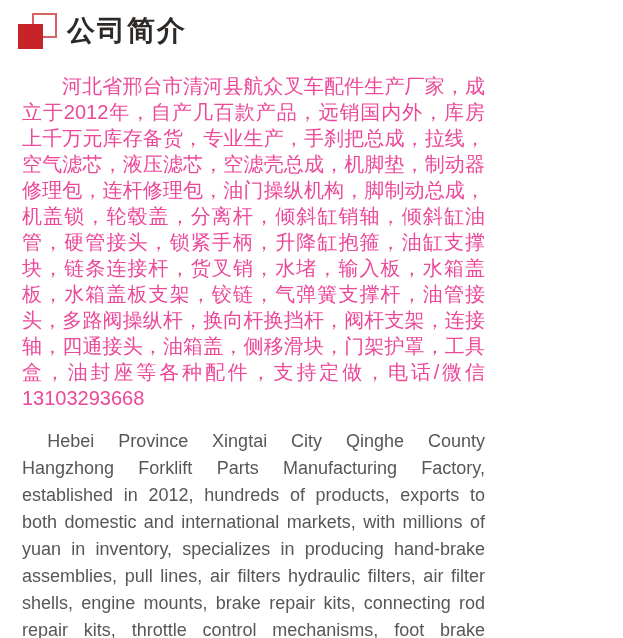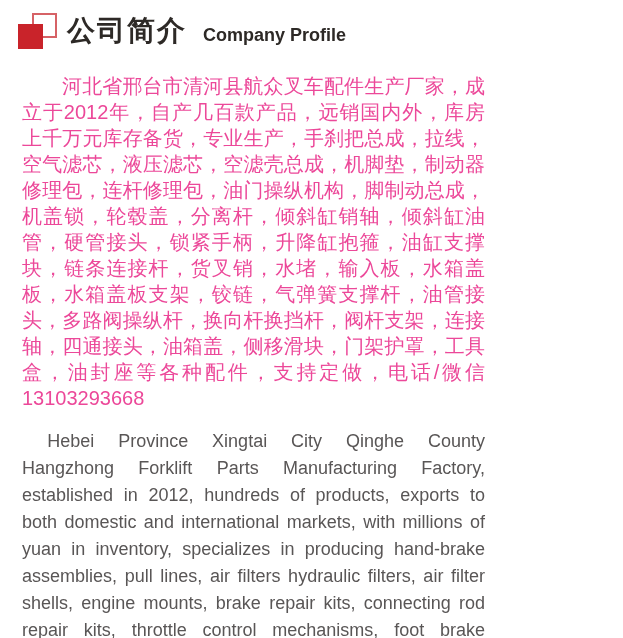--- a/index.html
+++ b/index.html
@@ -92,21 +92,20 @@
 <body>
 
 <div class="page">
 
   <header class="section-header">
     <div class="logo">
       <span class="sq-outline" style="border-color: rgb(214, 98, 102);"></span>
       <span class="sq-solid" style="background: rgb(201, 35, 42);"></span>
     </div>
     <h1 class="title-zh">公司简介</h1>
-    <span class="title-en">Company Profile</span>
   </header>
 
   <main class="profile-body">
     <p class="para-zh">河北省邢台市清河县航众叉车配件生产厂家，成立于2012年，自产几百款产品，远销国内外，库房上千万元库存备货，专业生产，手刹把总成，拉线，空气滤芯，液压滤芯，空滤壳总成，机脚垫，制动器修理包，连杆修理包，油门操纵机构，脚制动总成，机盖锁，轮毂盖，分离杆，倾斜缸销轴，倾斜缸油管，硬管接头，锁紧手柄，升降缸抱箍，油缸支撑块，链条连接杆，货叉销，水堵，输入板，水箱盖板，水箱盖板支架，铰链，气弹簧支撑杆，油管接头，多路阀操纵杆，换向杆换挡杆，阀杆支架，连接轴，四通接头，油箱盖，侧移滑块，门架护罩，工具盒，油封座等各种配件，支持定做，电话/微信13103293668</p>
     <p class="para-en">Hebei Province Xingtai City Qinghe County Hangzhong Forklift Parts Manufacturing Factory, established in 2012, hundreds of products, exports to both domestic and international markets, with millions of yuan in inventory, specializes in producing hand-brake assemblies, pull lines, air filters hydraulic filters, air filter shells, engine mounts, brake repair kits, connecting rod repair kits, throttle control mechanisms, foot brake assemblies, engine cover locks, hub, separation rods, tilt cylinder pins, tilt cylinder oil pipes, hard pipe fittings, locking handles, lift cylinder clamps, oil cylinder support blocks, chain connecting, fork pins, water plugs, input boards, water tank cover plates, water tank cover plate brackets, hinges, gas spring support rods, oil pipe fittings,-way valve control rods, shift rods, valve rod brackets, connecting shafts, four-way fittings, oil tank covers, side-shift sliders, mast guards, tool, oil seal seats, and various other parts. Custom orders are supported. Phone/WeChat: 13103293668</p>
   </main>
 
 </div>
 
 </body></html>

